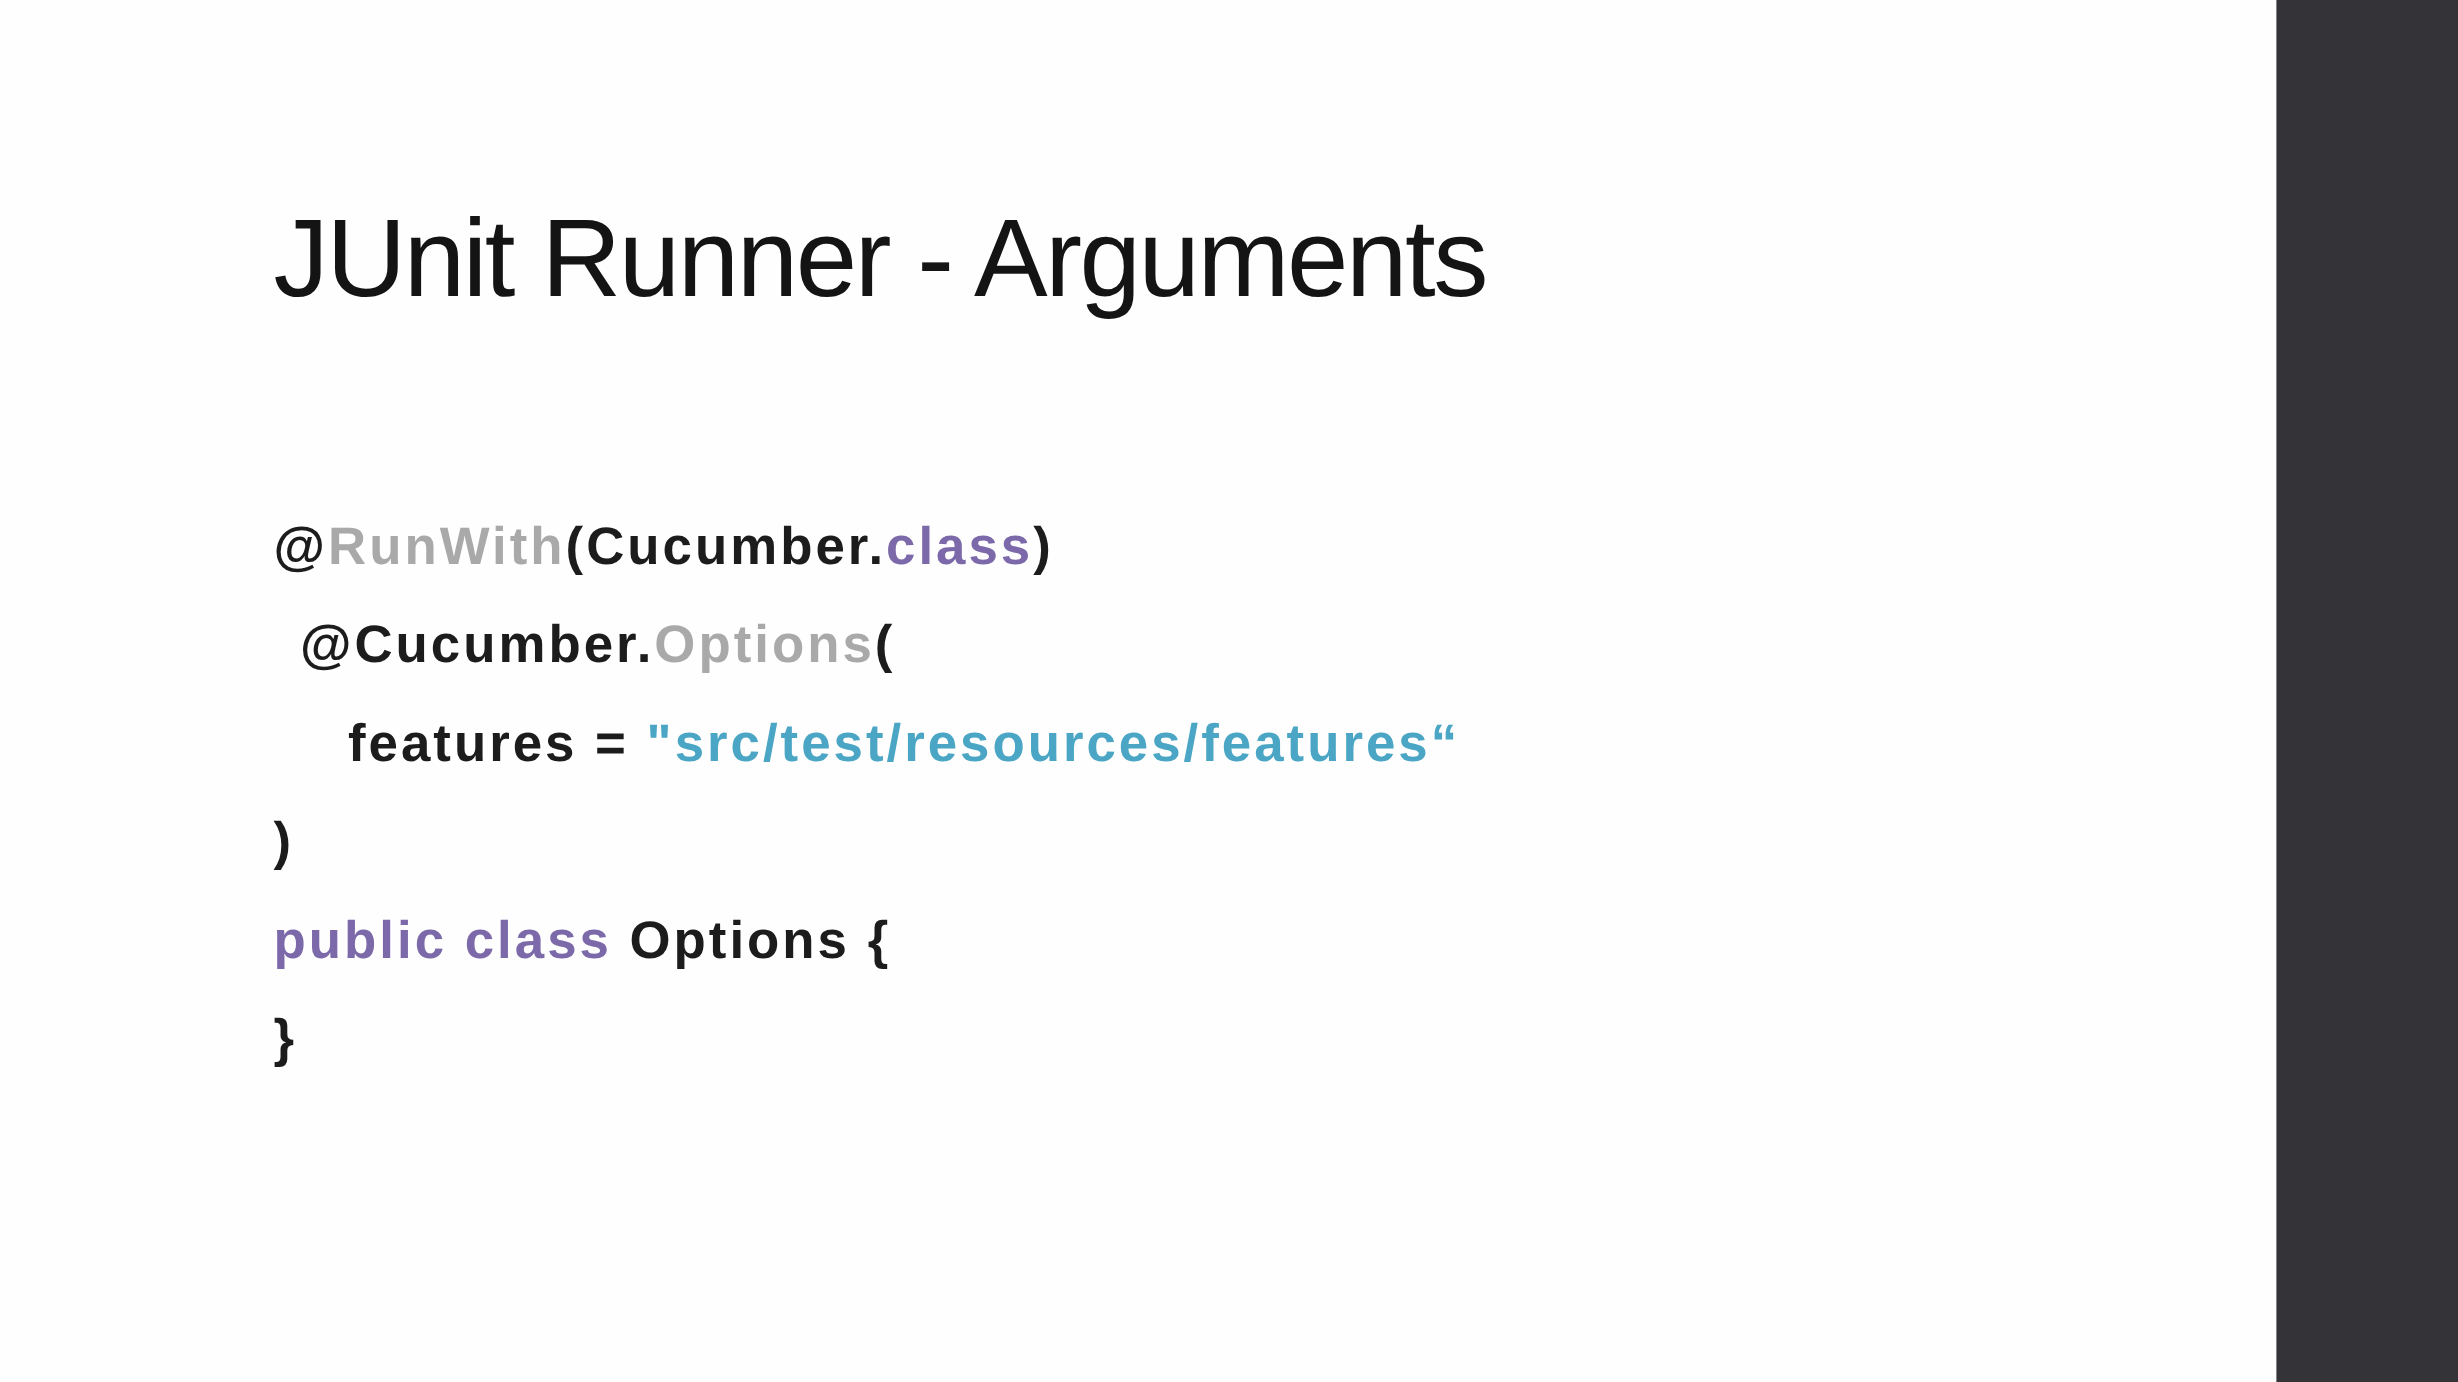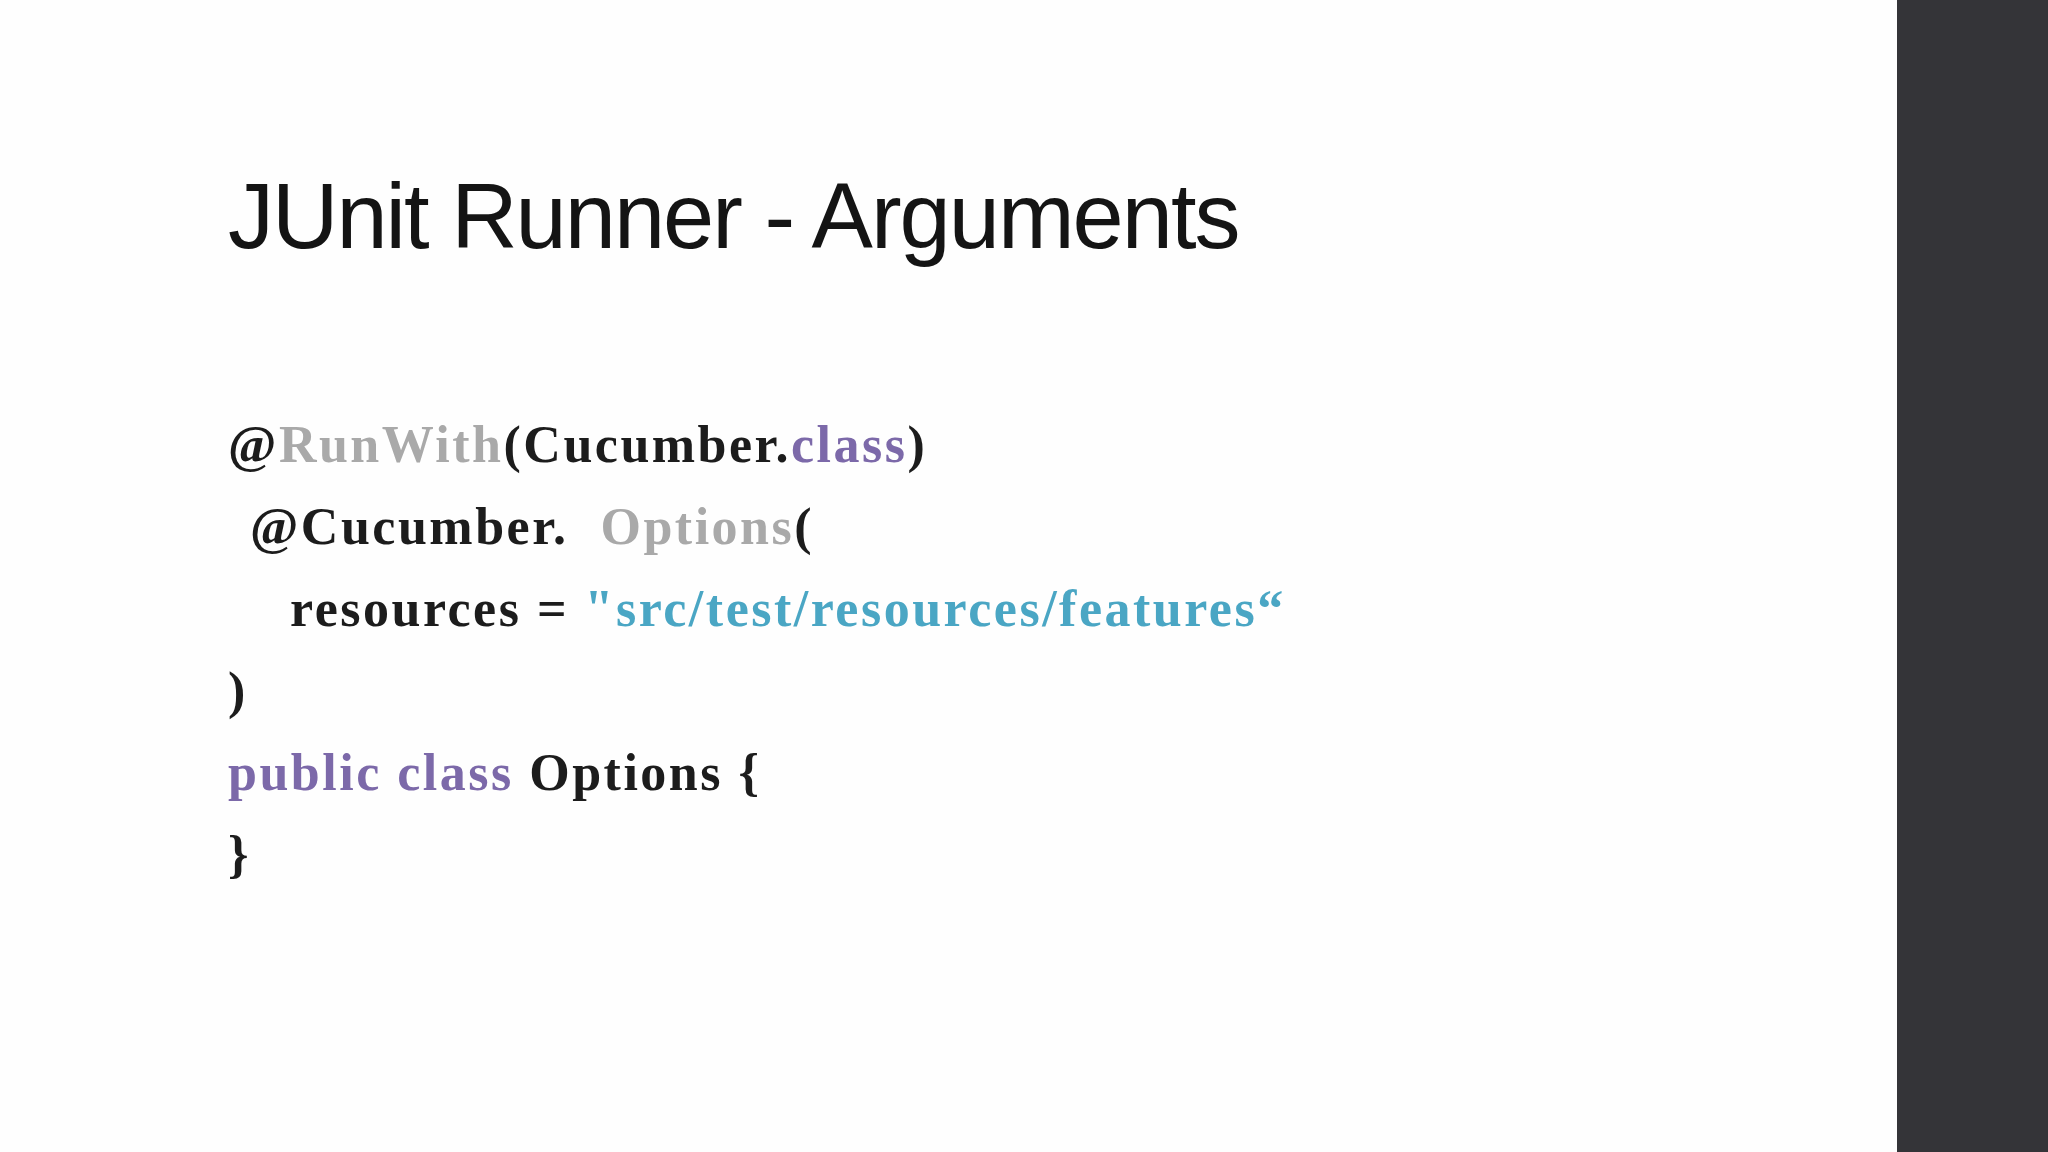--- a/index.html
+++ b/index.html
@@ -35,27 +35,27 @@
     font-weight: normal;
     letter-spacing: -2px;
     line-height: 1.05;
     color: var(--title-black, #141414);
     white-space: nowrap;
     font-family: "Liberation Sans", sans-serif;
   }
   .code {
     position: absolute;
     left: 228px;
-    top: 404px;
-    font-size: 52px;
+    top: 415px;
+    font-size: 44px;
     font-weight: bold;
     letter-spacing: 2.5px;
     line-height: 82px;
     white-space: nowrap;
-    font-family: Liberation Serif, serif;
+    font-family: Liberation Sans, sans-serif;
   }
   .code-line {
     height: 82px;
   }
   .code-line.indent {
     padding-left: 62px;
   }
   .letterbox {
     position: absolute;
     left: 1897px;
@@ -66,21 +66,21 @@
   }
 </style>
 </head>
 <body>
 
 <div class="stage">
   <div class="slide">
     <h1 class="title">JUnit Runner - Arguments</h1>
     <div class="code" id="code-block">
         <div class="code-line"><span style="color: rgb(28, 28, 28);">@</span><span style="color: rgb(169, 169, 169);">RunWith</span><span style="color: rgb(28, 28, 28);">(Cucumber.</span><span style="color: rgb(124, 105, 169);">class</span><span style="color: rgb(28, 28, 28);">)</span></div>
-        <div class="code-line"><span style="color: rgb(28, 28, 28); margin-left: 22px;">@Cucumber.</span><span style="color: rgb(169, 169, 169); margin-left: 32px;">Options</span><span style="color: rgb(28, 28, 28);">(</span></div>
-        <div class="code-line indent"><span style="color: rgb(28, 28, 28);">resources = </span><span style="color: rgb(74, 166, 196);">"src/test/resources/features“</span></div>
+        <div class="code-line"><span style="color: rgb(28, 28, 28); margin-left: 22px;">@Cucumber.</span><span style="color: rgb(169, 169, 169);">Options</span><span style="color: rgb(28, 28, 28);">(</span></div>
+        <div class="code-line indent"><span style="color: rgb(28, 28, 28);">features = </span><span style="color: rgb(74, 166, 196);">"src/test/resources/features“</span></div>
         <div class="code-line"><span style="color: rgb(28, 28, 28);">)</span></div>
         <div class="code-line"><span style="color: rgb(124, 105, 169);">public class </span><span style="color: rgb(28, 28, 28);">Options {</span></div>
         <div class="code-line"><span style="color: rgb(28, 28, 28);">}</span></div>
       </div>
   </div>
   <div class="letterbox"></div>
 </div>
 
 </body></html>

